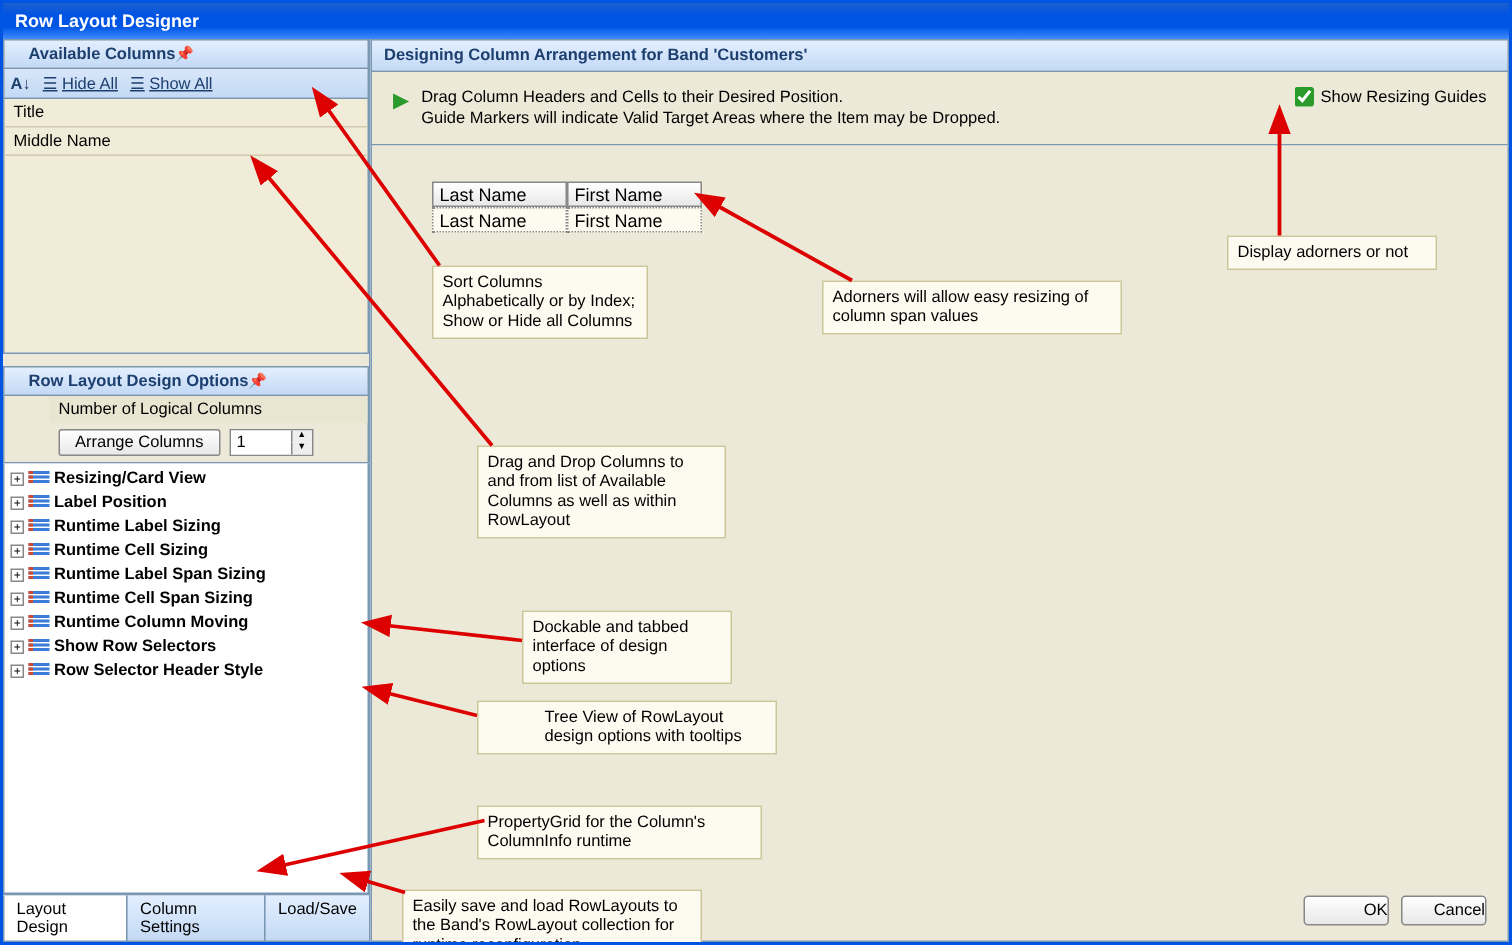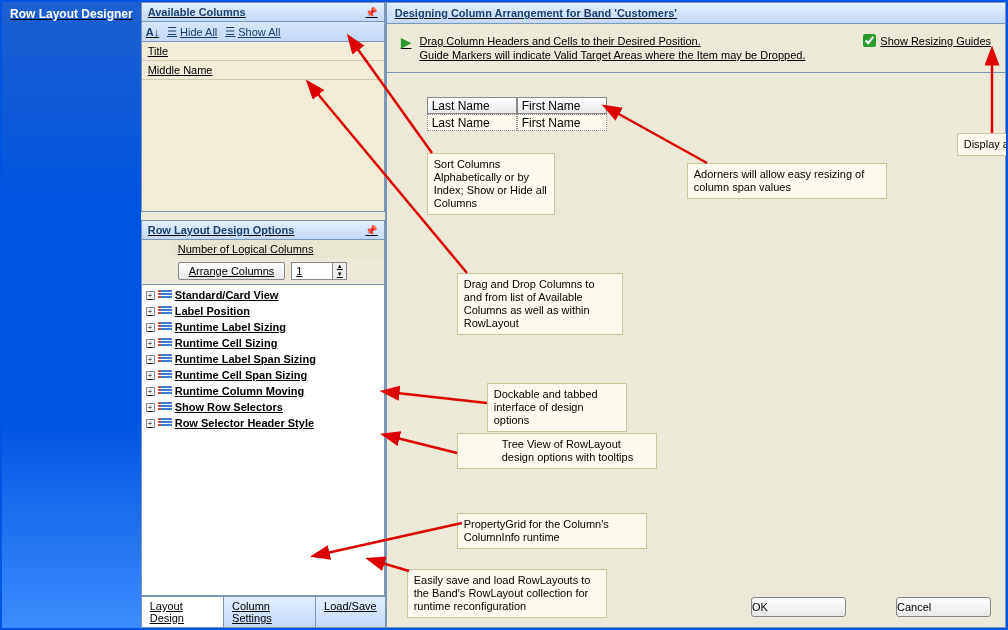--- a/index.html
+++ b/index.html
@@ -1,23 +1,23 @@
 <!DOCTYPE html>
 <html><head>
 <meta charset="utf-8">
 <style>
   * { box-sizing: border-box; margin: 0; padding: 0; font-family: Tahoma, Arial, sans-serif; font-size: 11px; }
   body { background: #fff; }
-  .window { border: 2px solid #0054e3; width: 1008px; height: 630px; background: #ece9d8; display: flex; flex-direction: row; position: relative; text-decoration: underline; }
+  .window { border: 2px solid #0054e3; width: 1008px; height: 630px; background: #ece9d8; display: flex; flex-direction: column; position: relative; }
   .titlebar { background: linear-gradient(to bottom, #1c5fcf, #0054e3, #0054e3, #3d8cff); color: #fff; font-weight: bold; padding: 5px 8px; font-size: 12px; }
   .content { display: flex; flex: 1; overflow: hidden; }
   .left-pane { width: 245px; display: flex; flex-direction: column; border-right: 1px solid #7a98b6; background: #ece9d8; }
   .right-pane { flex: 1; display: flex; flex-direction: column; background: #ece9d8; }
   
-  .panel-header { background: linear-gradient(to bottom, #e3efff, #c3d9f5); border: 1px solid #7a98b6; padding: 3px 6px; font-weight: bold; color: #1c3f6e; display: flex; align-items: center; justify-content: space-between; }
+  .panel-header { background: linear-gradient(to bottom, #e3efff, #c3d9f5); border: 1px solid #7a98b6; padding: 3px 16px; font-weight: bold; color: #1c3f6e; display: flex; align-items: center; justify-content: flex-start; }
   .panel-header .pin { font-size: 10px; color: #1c3f6e; cursor: pointer; }
   
   .avail-cols { flex: 0 0 auto; display: flex; flex-direction: column; }
   .avail-toolbar { background: linear-gradient(to bottom, #d8e6f9, #c3d9f5); border: 1px solid #7a98b6; border-top: none; padding: 3px 4px; display: flex; gap: 8px; align-items: center; }
   .tb-btn { display: inline-flex; align-items: center; gap: 3px; cursor: pointer; text-decoration: underline; color: #1c3f6e; }
   .sort-icon { color: #1c3f6e; font-weight: bold; }
   .col-list { border: 1px solid #7a98b6; border-top: none; height: 170px; background: #f0ecd8; }
   .col-item { padding: 3px 6px; border-bottom: 1px solid #d0cbb0; cursor: move; }
   
   .design-opts { flex: 1; display: flex; flex-direction: column; margin-top: 8px; }
@@ -53,21 +53,21 @@
   .layout-grid { position: absolute; left: 40px; top: 24px; }
   .layout-row { display: flex; }
   .layout-cell { width: 90px; height: 17px; border: 1px solid #888; background: linear-gradient(to bottom,#fff,#e8e8e8); padding: 1px 4px; position: relative; font-size: 12px; }
   .layout-cell.data { border: 1px dotted #888; background: #fdfbf0; }
   
   .callout { position: absolute; background: #fdfbf0; border: 1px solid #ccc69a; padding: 4px 6px; line-height: 13px; max-width: 200px; }
   
   .arrow-svg { position: absolute; pointer-events: none; overflow: visible; }
   
   .buttons-bar { position: absolute; bottom: 10px; right: 14px; display: flex; gap: 8px; }
-  .dlg-btn { width: 95px; padding: 3px 0; background: linear-gradient(to bottom,#fff,#e8e8e8); border: 1px solid #888; border-radius: 3px; cursor: pointer; text-align: left; margin-left: 42px; }
+  .dlg-btn { width: 57px; padding: 3px 0; background: linear-gradient(to bottom,#fff,#e8e8e8); border: 1px solid #888; border-radius: 3px; cursor: pointer; text-align: right; }
 </style>
 </head>
 <body>
 
 <div class="window">
   <div class="titlebar">Row Layout Designer</div>
   <div class="content">
 
     <div class="left-pane">
 
@@ -112,21 +112,21 @@
           </div>
         </div>
         <div class="tree" id="tree">
             <div class="tree-item">
               <span class="exp">+</span>
               <span class="ticon">
                 <span></span>
                 <span></span>
                 <span></span>
               </span>
-              <span class="lbl">Standard/Card View</span>
+              <span class="lbl">Resizing/Card View</span>
             </div>
             <div class="tree-item">
               <span class="exp">+</span>
               <span class="ticon">
                 <span></span>
                 <span></span>
                 <span></span>
               </span>
               <span class="lbl">Label Position</span>
             </div>
@@ -221,24 +221,24 @@
           <div class="layout-row">
             <div class="layout-cell">Last Name</div>
             <div class="layout-cell">First Name</div>
           </div>
           <div class="layout-row">
             <div class="layout-cell data">Last Name</div>
             <div class="layout-cell data">First Name</div>
           </div>
         </div>
 
-        <div class="callout" style="left:40px; top:80px; width:128px;">Sort Columns Alphabetically or by Index; Show or Hide all Columns</div>
+        <div class="callout" style="left:40px; top:80px; width:144px;">Sort Columns Alphabetically or by Index; Show or Hide all Columns</div>
         <div class="callout" style="left:70px; top:200px; width:166px;">Drag and Drop Columns to and from list of Available Columns as well as within RowLayout</div>
         <div class="callout" style="left:100px; top:310px; width:140px;">Dockable and tabbed interface of design options</div>
-        <div class="callout" style="left:70px; top:360px; width:200px;padding-left:44px;">Tree View of RowLayout design options with tooltips</div>
+        <div class="callout" style="left:70px; top:370px; width:200px;padding-left:44px;">Tree View of RowLayout design options with tooltips</div>
         <div class="callout" style="left:70px; top:440px; width:190px;">PropertyGrid for the Column's ColumnInfo runtime</div>
         <div class="callout" style="left:20px; top:496px; width:290px;">Easily save and load RowLayouts to the Band's RowLayout collection for runtime reconfiguration</div>
         <div class="callout" style="left:300px; top:90px; width:200px;">Adorners will allow easy resizing of column span values</div>
         <div class="callout" style="left:570px; top:60px; width:140px;">Display adorners or not</div>
 
         <svg class="arrow-svg" style="left:0;top:0;width:100%;height:100%">
           <defs>
             <marker id="ah" markerWidth="10" markerHeight="10" refX="1" refY="3" orient="auto">
               <polygon points="0 0, 8 3, 0 6" fill="#d00"></polygon>
             </marker>

